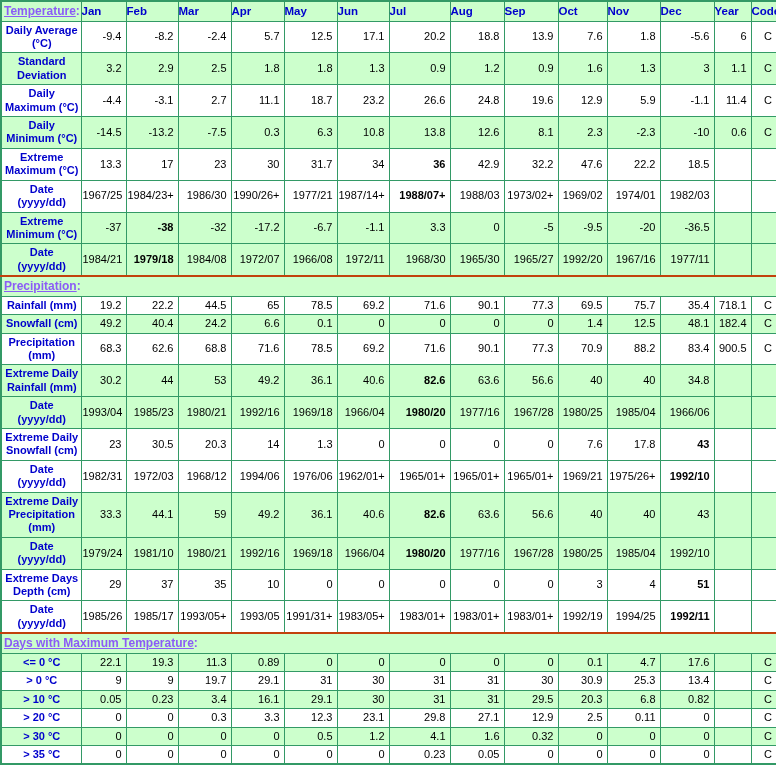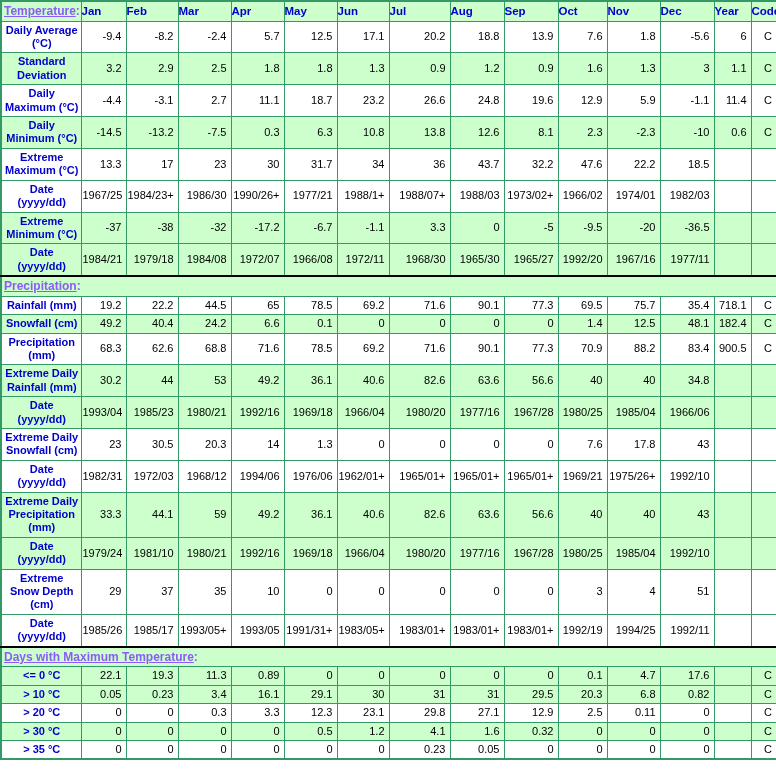--- a/index.html
+++ b/index.html
@@ -50,24 +50,24 @@
     text-align: center;
     padding: 2px 2px 2px 3px;
   }
   td.val {
     color: #000000;
     text-align: right;
     padding: 2px 4px 2px 1px;
     white-space: nowrap;
     overflow: hidden;
   }
-  td.val.bold { font-weight: normal; }
+  td.val.bold { font-weight: bold; }
   tr.section-row td {
     background: #ccffcc;
-    border-top: 2px solid #000000;
+    border-top: 2px solid #c2410c;
     border-bottom: 1px solid #339966;
     padding: 2px 2px;
   }
   thead th, thead td { border-bottom: 1px solid #339966; }
 </style>
 </head>
 <body>
 
 <table class="climate">
   <colgroup>
@@ -180,40 +180,40 @@
       </tr>
       <tr class="white">
         <td class="label">Extreme Maximum (°C)</td>
         <td class="val">13.3</td>
         <td class="val">17</td>
         <td class="val">23</td>
         <td class="val">30</td>
         <td class="val">31.7</td>
         <td class="val">34</td>
         <td class="val bold">36</td>
-        <td class="val">43.7</td>
+        <td class="val">42.9</td>
         <td class="val">32.2</td>
         <td class="val">47.6</td>
         <td class="val">22.2</td>
         <td class="val">18.5</td>
         <td class="val"></td>
         <td class="val"></td>
       </tr>
       <tr class="white">
         <td class="label">Date (yyyy/dd)</td>
         <td class="val">1967/25</td>
         <td class="val">1984/23+</td>
         <td class="val">1986/30</td>
         <td class="val">1990/26+</td>
         <td class="val">1977/21</td>
-        <td class="val">1988/1+</td>
+        <td class="val">1987/14+</td>
         <td class="val bold">1988/07+</td>
         <td class="val">1988/03</td>
         <td class="val">1973/02+</td>
-        <td class="val">1966/02</td>
+        <td class="val">1969/02</td>
         <td class="val">1974/01</td>
         <td class="val">1982/03</td>
         <td class="val"></td>
         <td class="val"></td>
       </tr>
       <tr class="green">
         <td class="label">Extreme Minimum (°C)</td>
         <td class="val">-37</td>
         <td class="val bold">-38</td>
         <td class="val">-32</td>
@@ -396,21 +396,21 @@
         <td class="val bold">1980/20</td>
         <td class="val">1977/16</td>
         <td class="val">1967/28</td>
         <td class="val">1980/25</td>
         <td class="val">1985/04</td>
         <td class="val">1992/10</td>
         <td class="val"></td>
         <td class="val"></td>
       </tr>
       <tr class="white">
-        <td class="label">Extreme Snow Depth (cm)</td>
+        <td class="label">Extreme Days Depth (cm)</td>
         <td class="val">29</td>
         <td class="val">37</td>
         <td class="val">35</td>
         <td class="val">10</td>
         <td class="val">0</td>
         <td class="val">0</td>
         <td class="val">0</td>
         <td class="val">0</td>
         <td class="val">0</td>
         <td class="val">3</td>
@@ -449,20 +449,37 @@
         <td class="val">0</td>
         <td class="val">0</td>
         <td class="val">0</td>
         <td class="val">0</td>
         <td class="val">0.1</td>
         <td class="val">4.7</td>
         <td class="val">17.6</td>
         <td class="val"></td>
         <td class="val">C</td>
       </tr>
+      <tr class="white">
+        <td class="label">&gt; 0 °C</td>
+        <td class="val">9</td>
+        <td class="val">9</td>
+        <td class="val">19.7</td>
+        <td class="val">29.1</td>
+        <td class="val">31</td>
+        <td class="val">30</td>
+        <td class="val">31</td>
+        <td class="val">31</td>
+        <td class="val">30</td>
+        <td class="val">30.9</td>
+        <td class="val">25.3</td>
+        <td class="val">13.4</td>
+        <td class="val"></td>
+        <td class="val">C</td>
+      </tr>
       <tr class="green">
         <td class="label">&gt; 10 °C</td>
         <td class="val">0.05</td>
         <td class="val">0.23</td>
         <td class="val">3.4</td>
         <td class="val">16.1</td>
         <td class="val">29.1</td>
         <td class="val">30</td>
         <td class="val">31</td>
         <td class="val">31</td>

